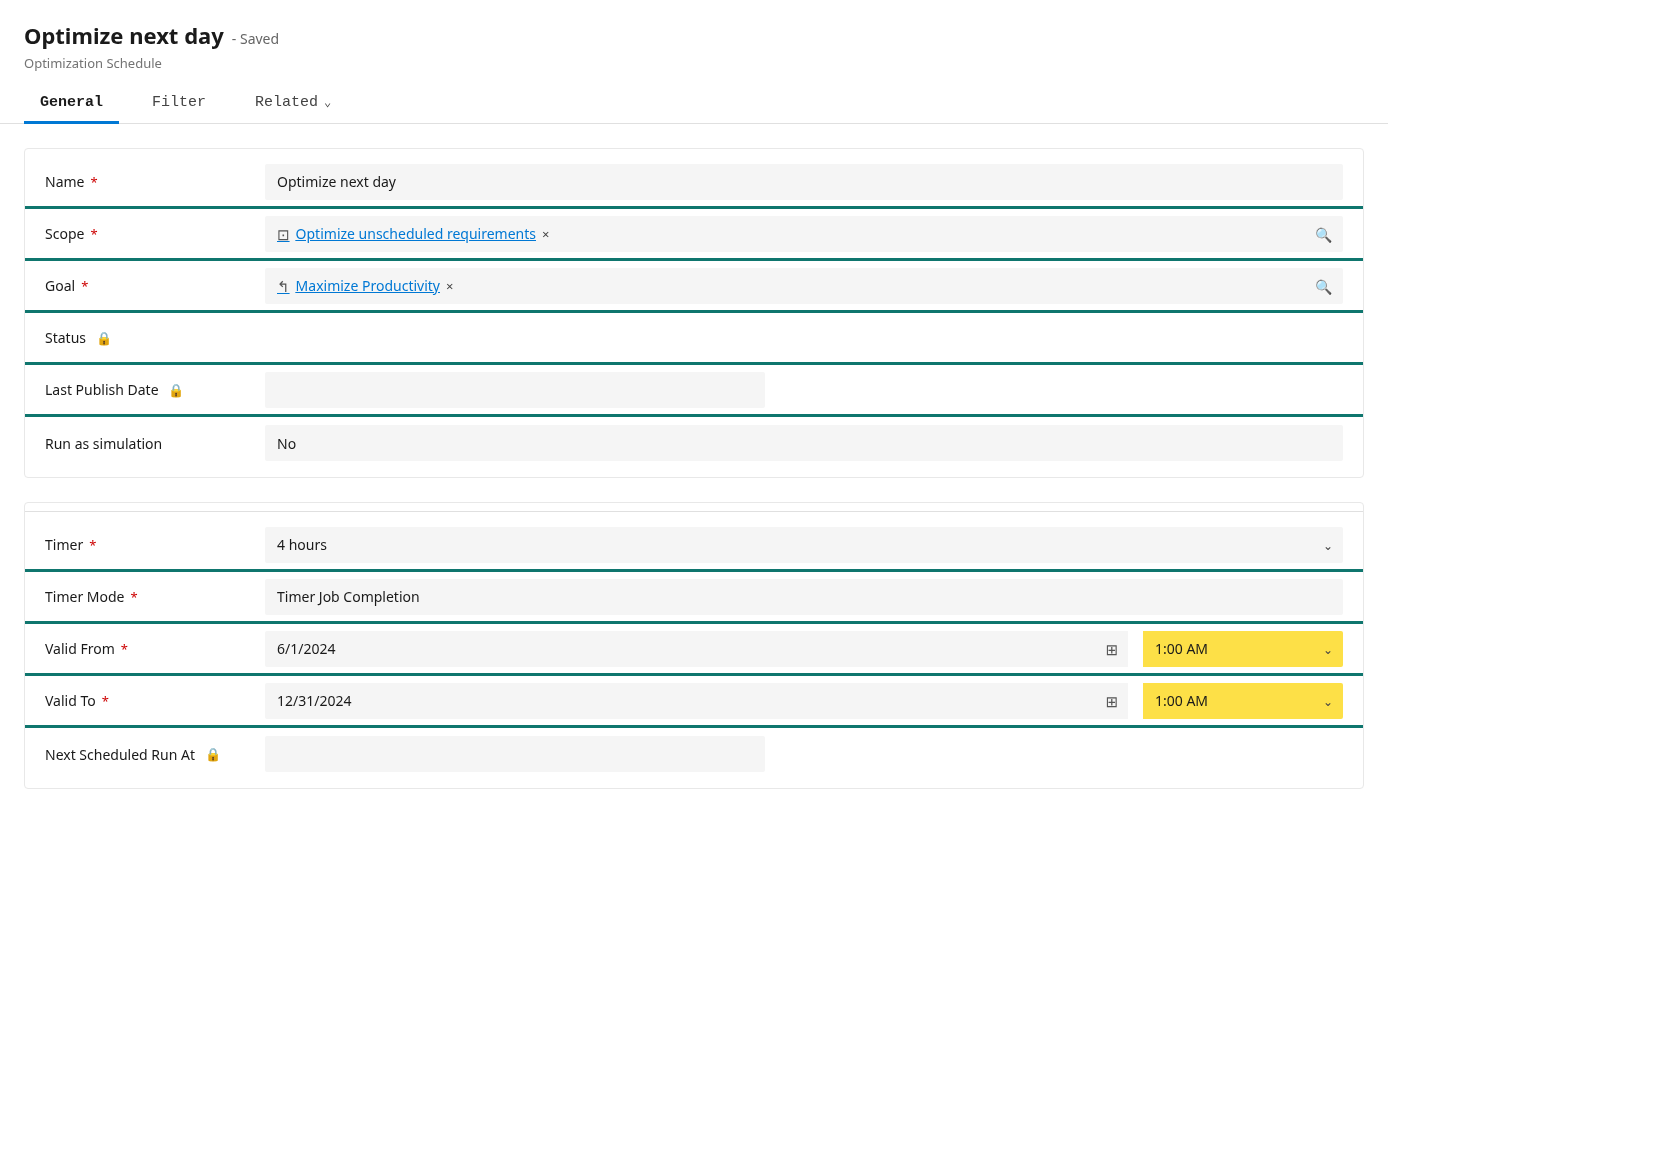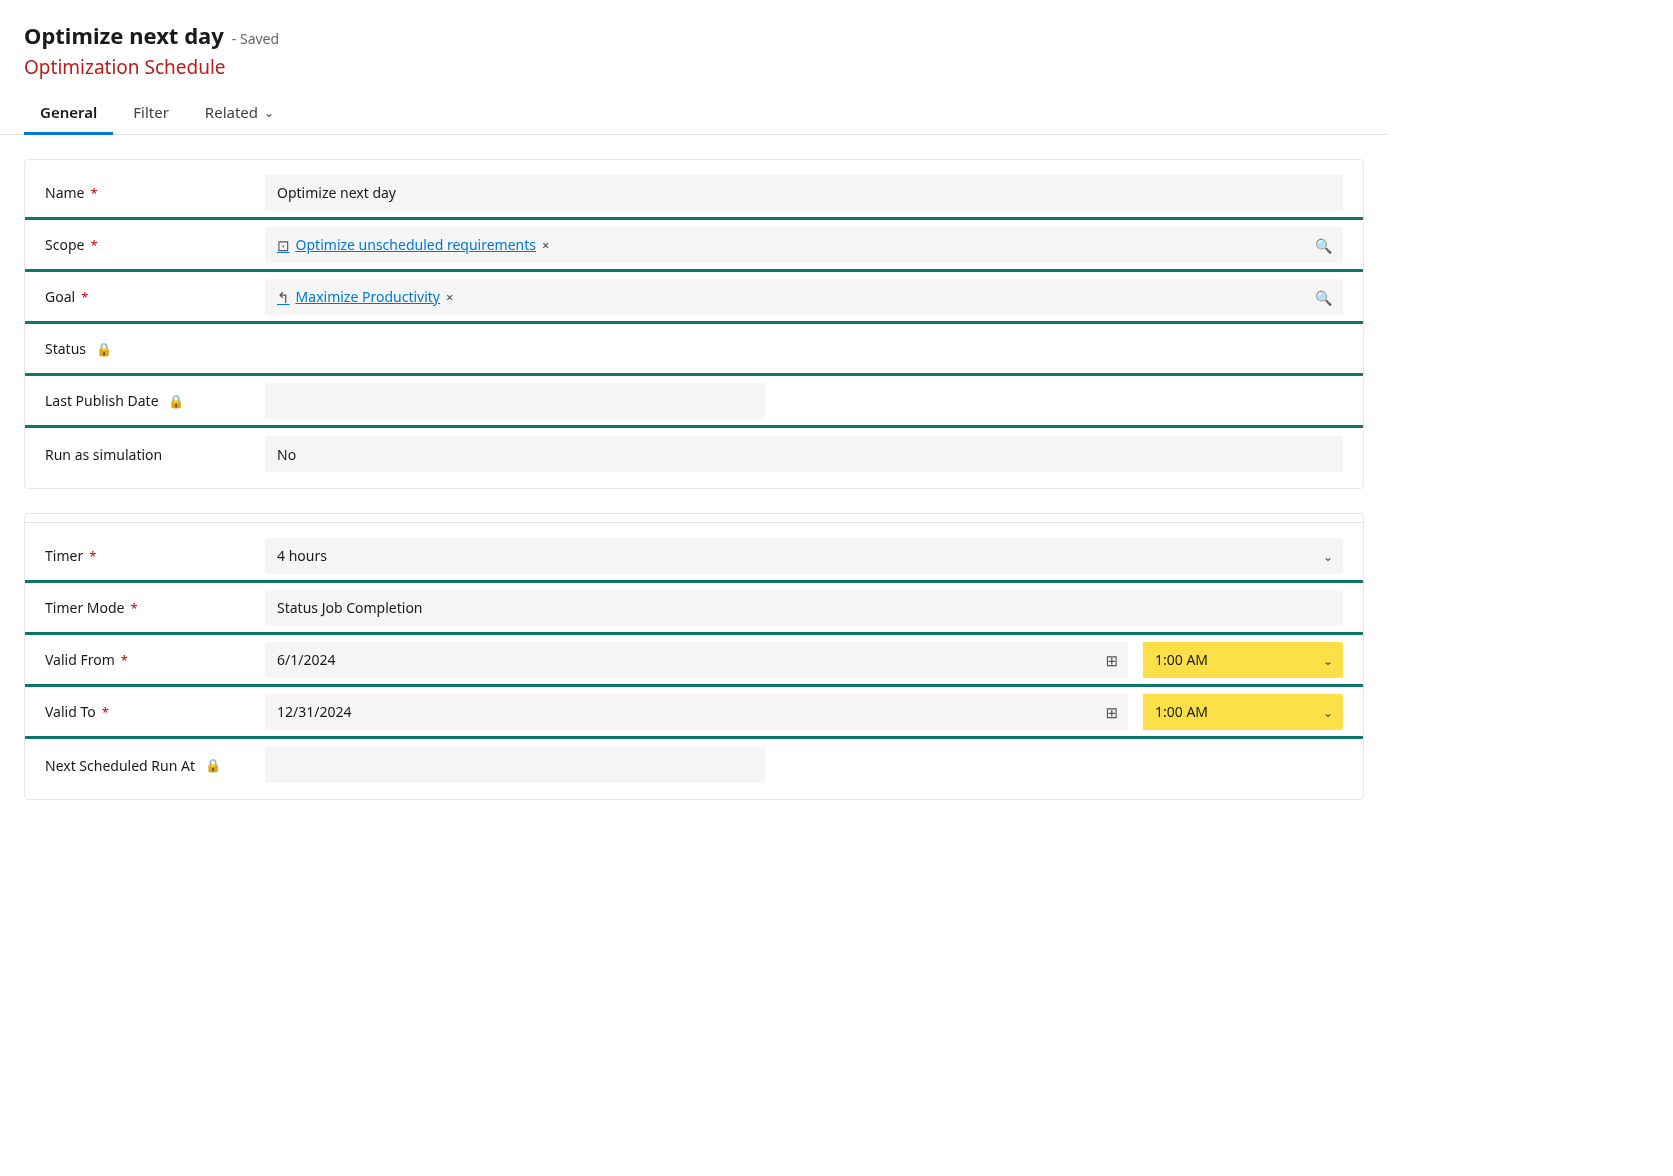--- a/index.html
+++ b/index.html
@@ -29,30 +29,31 @@
       font-size: 22px;
       font-weight: 700;
       color: #1a1a1a;
     }
     .page-saved {
       font-size: 14px;
       color: #666;
       font-weight: 400;
     }
     .page-subtitle {
-      font-size: 19px;
-      color: #b91c1c;
+      font-size: 13px;
+      color: #737373;
       margin-bottom: 12px;
     }
     
     .tabs-bar {
       display: flex;
-      gap: 4px;
+      gap: 17px;
       border-bottom: 1px solid #e0e0e0;
       padding: 0 24px;
+      font-family: Liberation Mono, monospace;
     }
     .tab {
       padding: 10px 16px;
       font-size: 15px;
       color: #444;
       cursor: pointer;
       border-bottom: 3px solid transparent;
       margin-bottom: -1px;
       display: flex;
       align-items: center;
@@ -325,21 +326,21 @@
           <span class="dropdown-icon-right">⌄</span>
         </div>
       </div>
 
       <div class="form-row">
         <div class="field-label">
           <span>Timer Mode</span>
           <span class="required-star">*</span>
         </div>
         <div class="field-value">
-          <span>Status Job Completion</span>
+          <span>Timer Job Completion</span>
         </div>
       </div>
 
       <div class="form-row">
         <div class="field-label">
           <span>Valid From</span>
           <span class="required-star">*</span>
         </div>
         <div class="date-time-row" style="flex:1;">
           <div class="date-field" style="flex:1; position:relative;">

